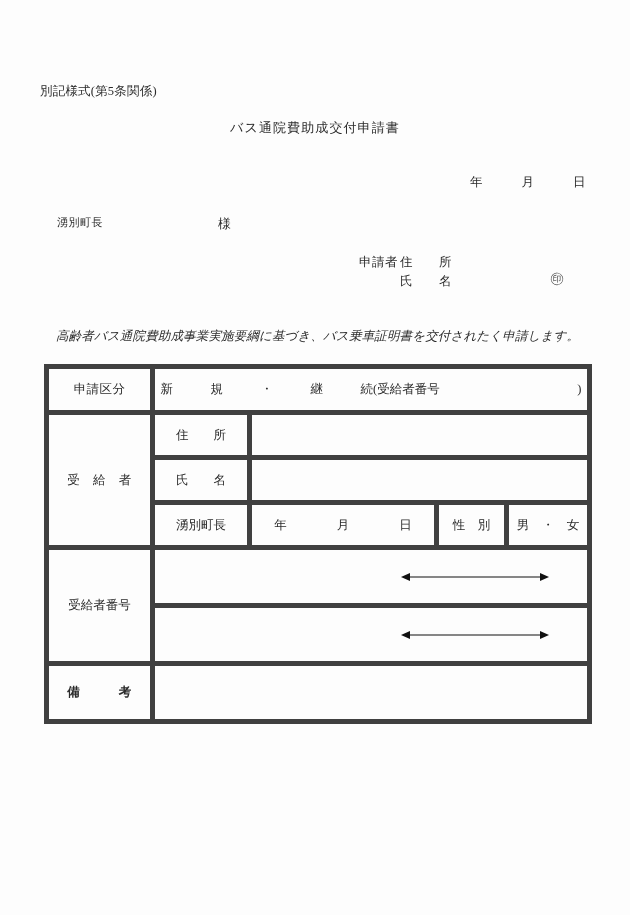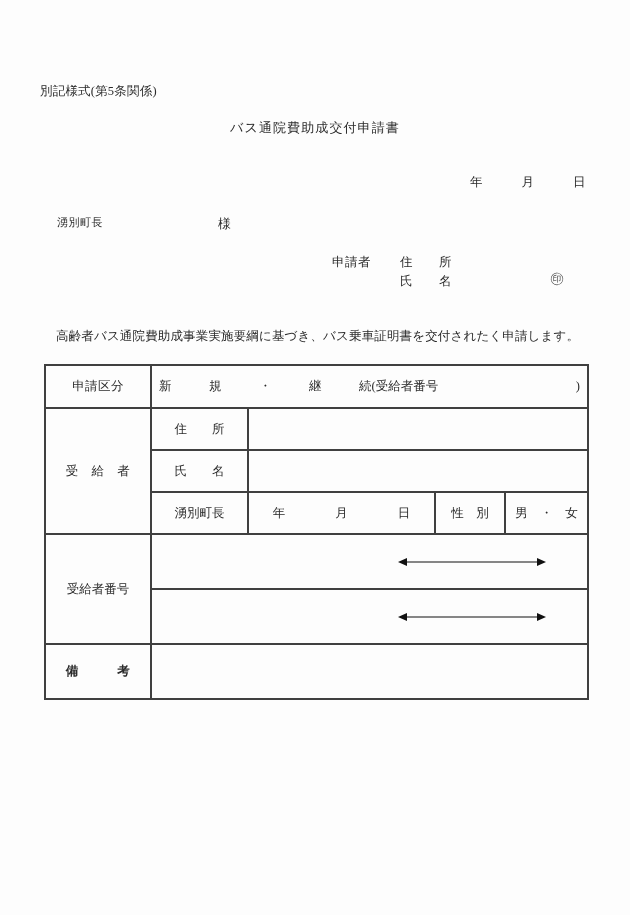--- a/index.html
+++ b/index.html
@@ -62,21 +62,21 @@
     font-size: 11px;
     letter-spacing: 0.5px;
   }
   .addressee-suffix {
     left: 218px;
     top: 217px;
     font-size: 13px;
   }
 
   .applicant-label {
-    left: 332px;
+    left: 359px;
     top: 256px;
     font-size: 12.5px;
     letter-spacing: 0.5px;
   }
   .applicant-addr {
     left: 400px;
     top: 256px;
     font-size: 12.5px;
     letter-spacing: 0.5px;
   }
@@ -91,34 +91,35 @@
     top: 272px;
     font-size: 14px;
     color: #3a3a3a;
   }
 
   .body-sentence {
     left: 56px;
     top: 330px;
     font-size: 12.5px;
     letter-spacing: 0.15px;
+    font-style: italic;
   }
 
   
   .form-table {
     position: absolute;
     left: 44px;
     top: 364px;
     width: 543px;
     border-collapse: collapse;
     table-layout: fixed;
     font-size: 12.5px;
   }
   .form-table td {
-    border: 2px solid #404040;
+    border: 5px solid #404040;
     padding: 0;
     vertical-align: middle;
     text-align: center;
     color: #2b2b2b;
   }
   .form-table td.blank {
     text-align: left;
   }
 
   .cell-text {

